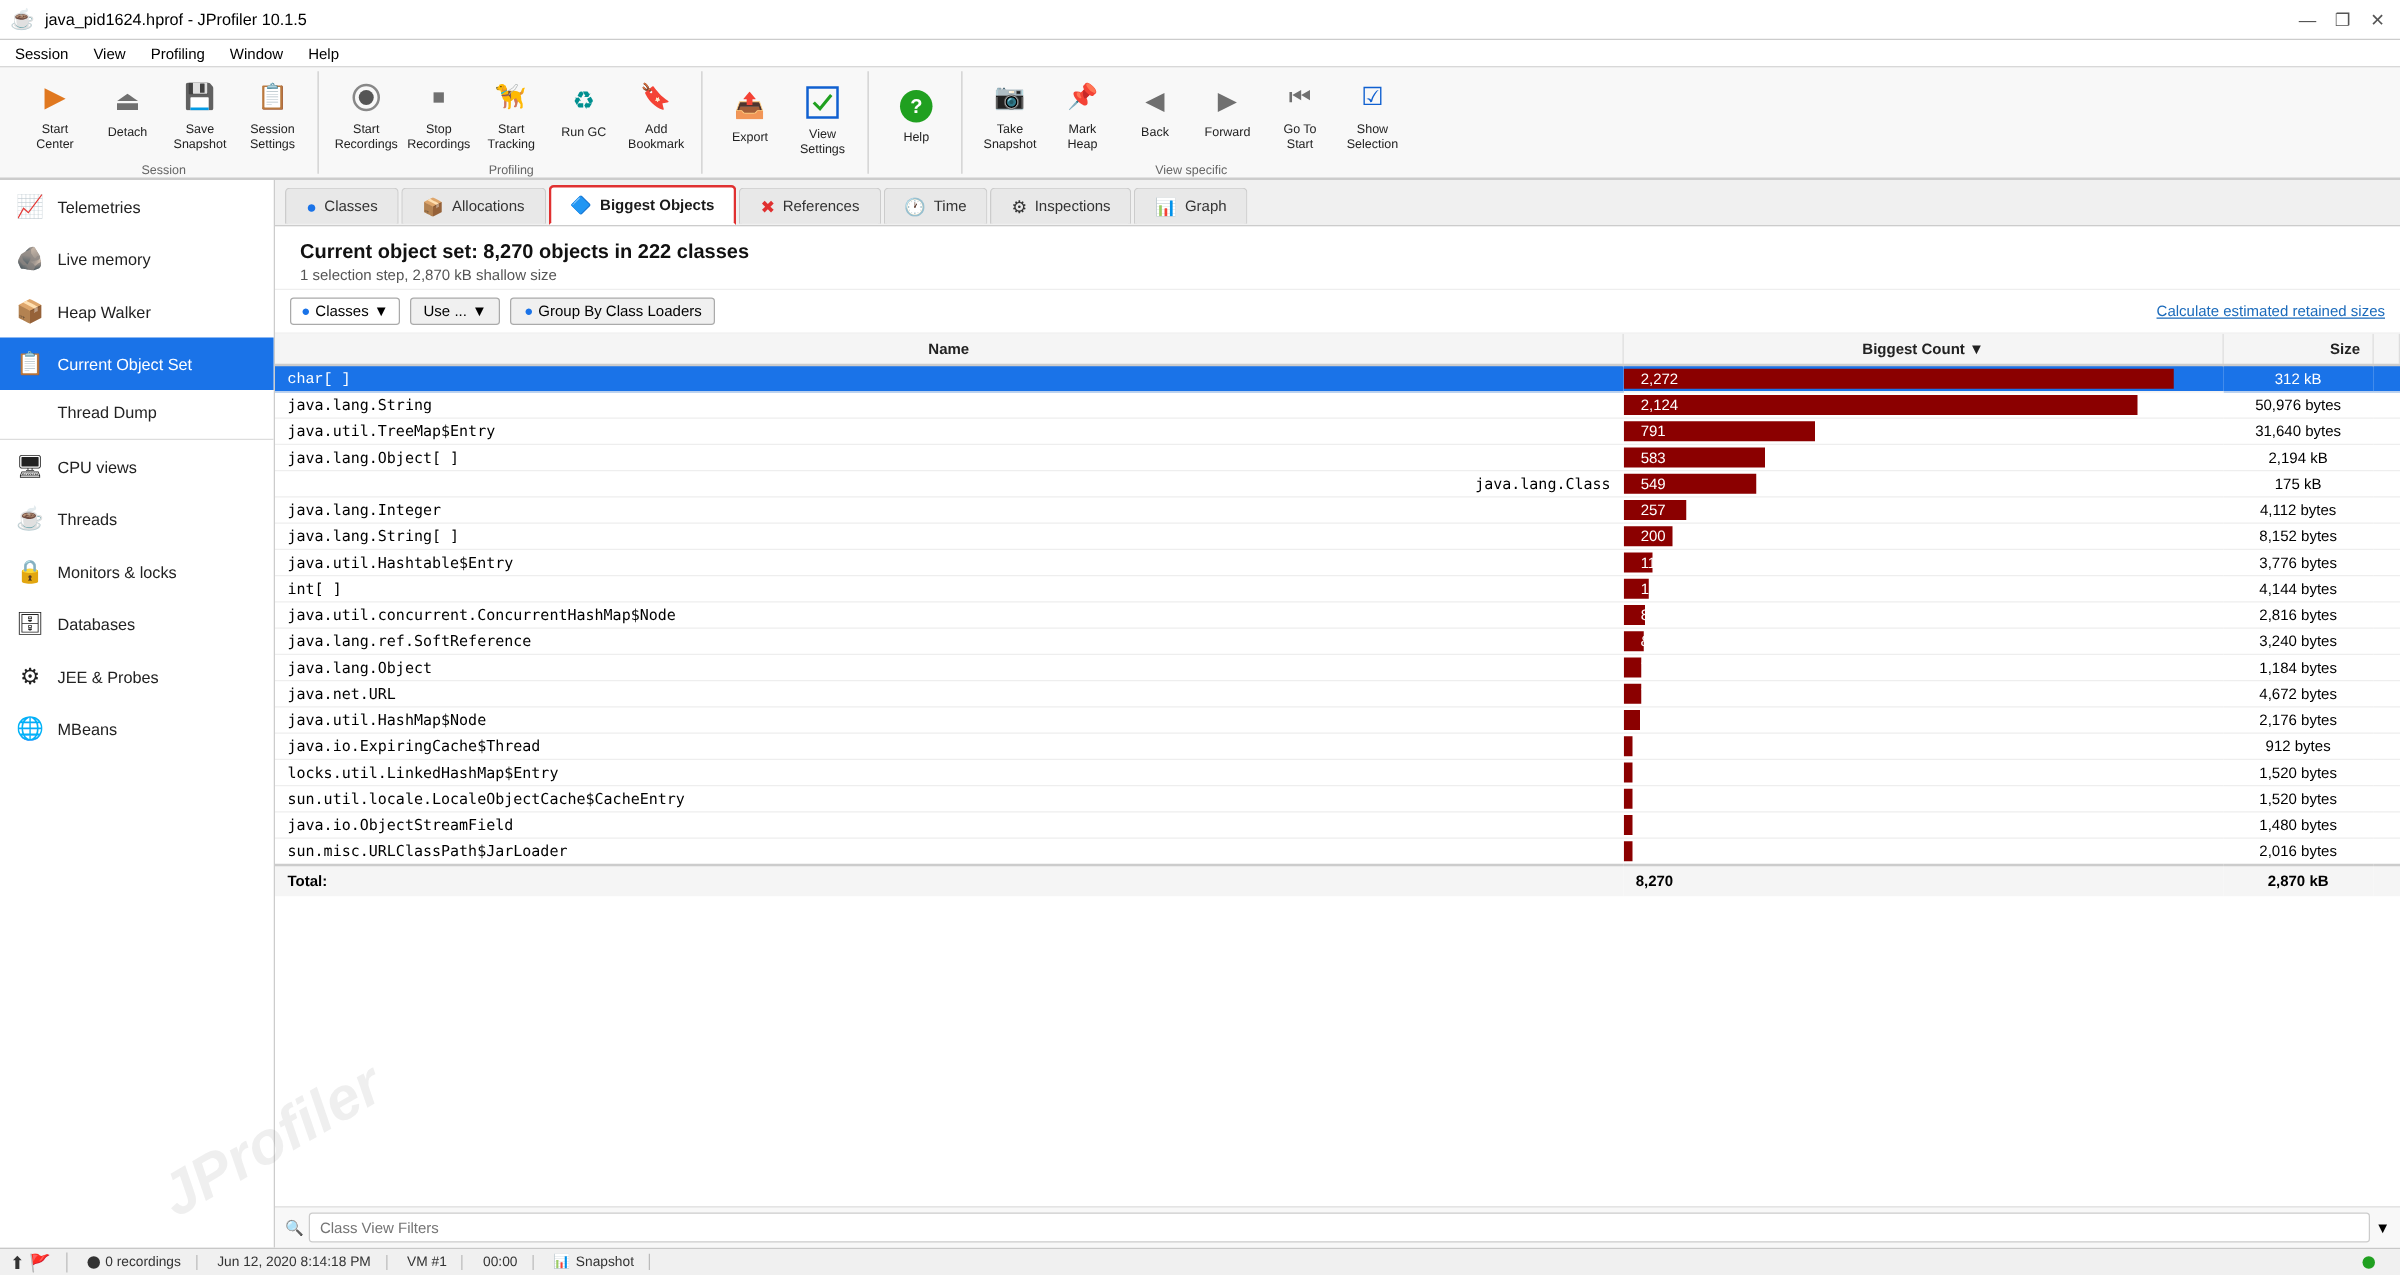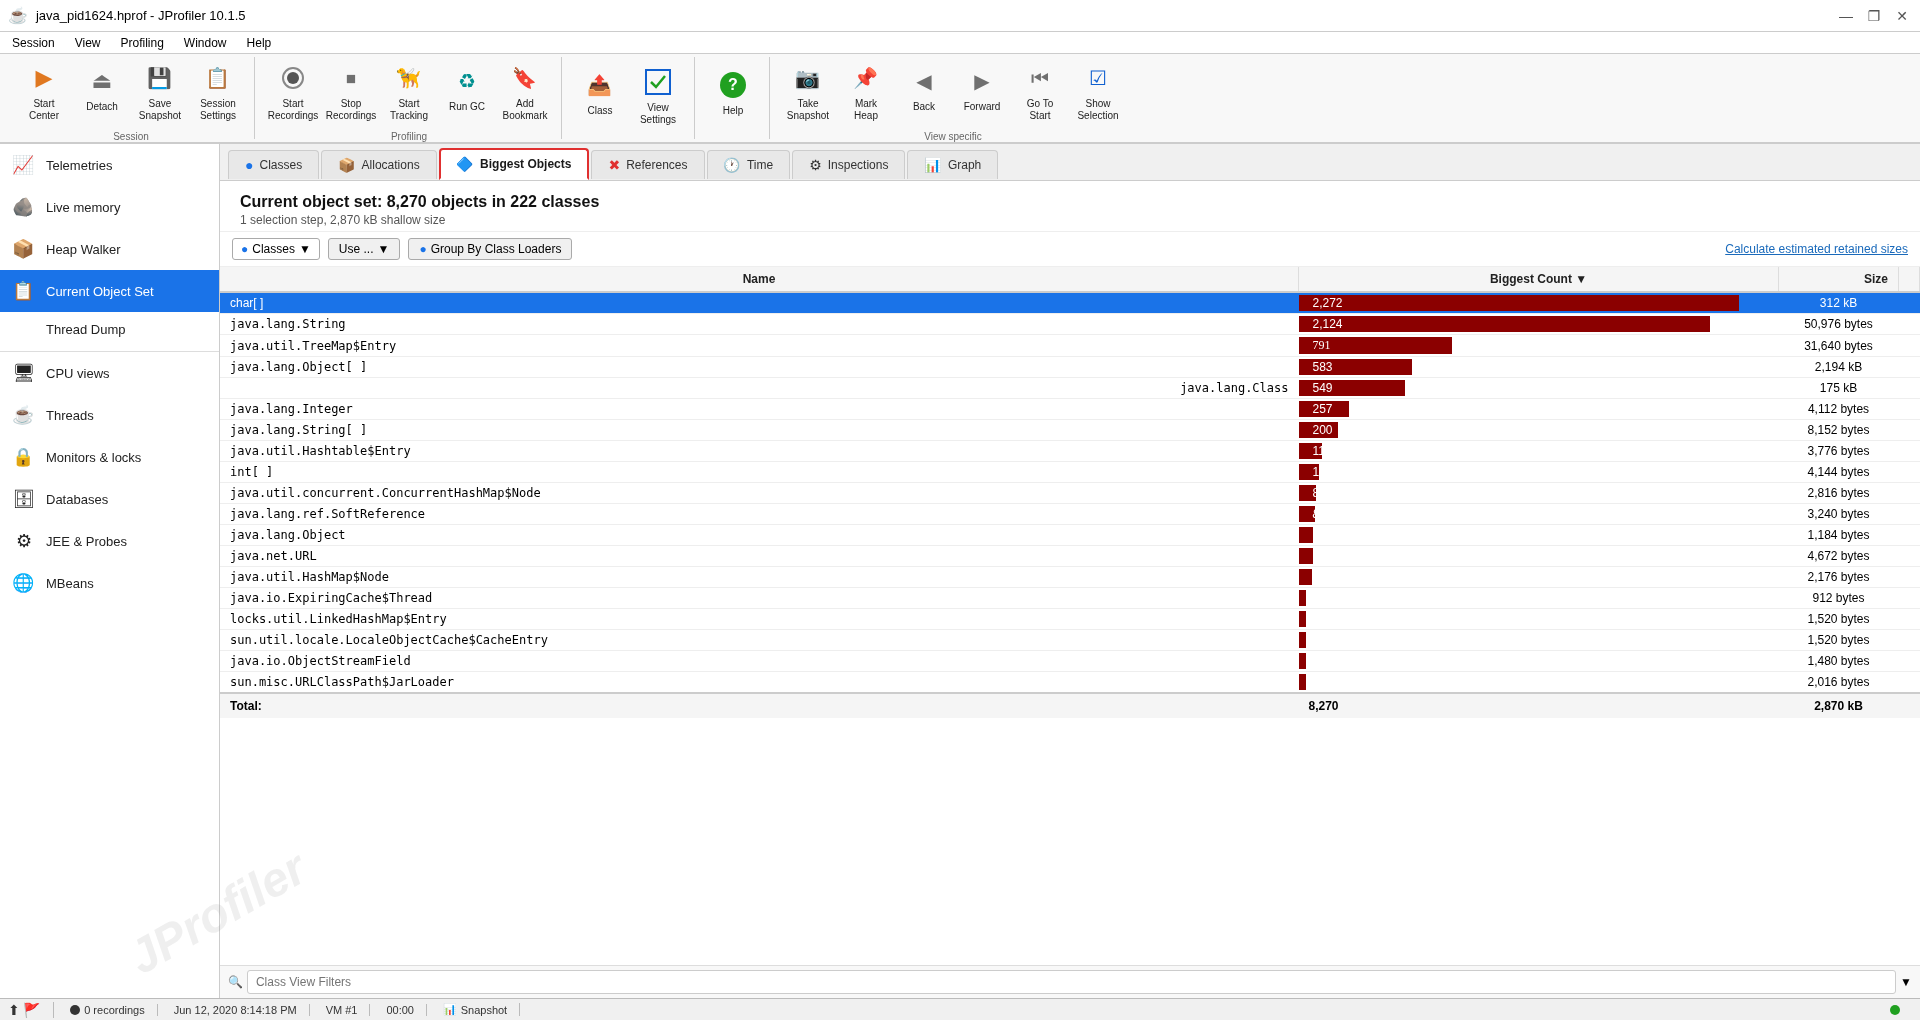--- a/index.html
+++ b/index.html
@@ -374,21 +374,21 @@
         <span>Add<br>Bookmark</span>
       </div>
     </div>
     <div class="toolbar-group-label">Profiling</div>
   </div>
 
   <div class="toolbar-group" style="border-right:1px solid #ccc;">
     <div class="toolbar-buttons">
       <div class="toolbar-btn">
         <div class="tb-icon icon-orange" style="font-size:20px;">📤</div>
-        <span>Class</span>
+        <span>Export</span>
       </div>
       <div class="toolbar-btn">
         <div class="tb-icon" style="font-size:20px; color:#1060d0;">
           <svg width="28" height="28" viewBox="0 0 28 28">
               <rect x="2" y="2" width="24" height="24" fill="none" stroke="#1060d0" stroke-width="2"></rect>
               <polyline points="7,14 12,19 21,8" fill="none" stroke="#20a020" stroke-width="2.5"></polyline>
             </svg>
         </div>
         <span>View<br>Settings</span>
       </div>
@@ -556,34 +556,34 @@
         <thead>
           <tr>
             <th>Name</th>
             <th style="width:480px;">Biggest Count ▼</th>
             <th style="width:120px; text-align:right;">Size</th>
             <th style="width:16px;"></th>
           </tr>
         </thead>
         <tbody id="table-body">
         <tr class="row-selected">
-              <td style="font-family: Liberation Sans, sans-serif; color: rgb(255, 255, 255);">char[ ]</td>
+              <td style="font-family: Liberation Mono, monospace; color: rgb(255, 255, 255);">char[ ]</td>
               <td style="position: relative; width: 480px; height: 20px; overflow: hidden;"><div style="position: absolute; left: 0px; top: 2px; bottom: 2px; width: 440px; background: rgb(139, 0, 0);"></div><span style="position: relative; z-index: 1; padding-left: 4px; color: rgb(255, 255, 255); font-size: 12px;">2,272</span></td>
               <td class="size-cell" style="color: rgb(255, 255, 255);">312 kB</td>
               <td style="width: 16px;"></td>
             </tr>
             <tr>
               <td style="font-family: monospace;">java.lang.String</td>
               <td style="position: relative; width: 480px; height: 20px; overflow: hidden;"><div style="position: absolute; left: 0px; top: 2px; bottom: 2px; width: 411px; background: rgb(139, 0, 0);"></div><span style="position: relative; z-index: 1; padding-left: 4px; color: rgb(255, 255, 255); font-size: 12px;">2,124</span></td>
               <td class="size-cell">50,976 bytes</td>
               <td style="width: 16px;"></td>
             </tr>
             <tr>
               <td style="font-family: monospace;">java.util.TreeMap$Entry</td>
-              <td style="position: relative; width: 480px; height: 20px; overflow: hidden;"><div style="position: absolute; left: 0px; top: 2px; bottom: 2px; width: 153px; background: rgb(139, 0, 0);"></div><span style="position: relative; z-index: 1; padding-left: 4px; color: rgb(255, 255, 255); font-size: 12px; font-family: Liberation Serif, serif;">791</span></td>
+              <td style="position: relative; width: 480px; height: 20px; overflow: hidden;"><div style="position: absolute; left: 0px; top: 2px; bottom: 2px; width: 153px; background: rgb(139, 0, 0);"></div><span style="position: relative; z-index: 1; padding-left: 4px; color: rgb(255, 255, 255); font-size: 12px;">791</span></td>
               <td class="size-cell">31,640 bytes</td>
               <td style="width: 16px;"></td>
             </tr>
             <tr>
               <td style="font-family: monospace;">java.lang.Object[ ]</td>
               <td style="position: relative; width: 480px; height: 20px; overflow: hidden;"><div style="position: absolute; left: 0px; top: 2px; bottom: 2px; width: 113px; background: rgb(139, 0, 0);"></div><span style="position: relative; z-index: 1; padding-left: 4px; color: rgb(255, 255, 255); font-size: 12px;">583</span></td>
               <td class="size-cell">2,194 kB</td>
               <td style="width: 16px;"></td>
             </tr>
             <tr>

